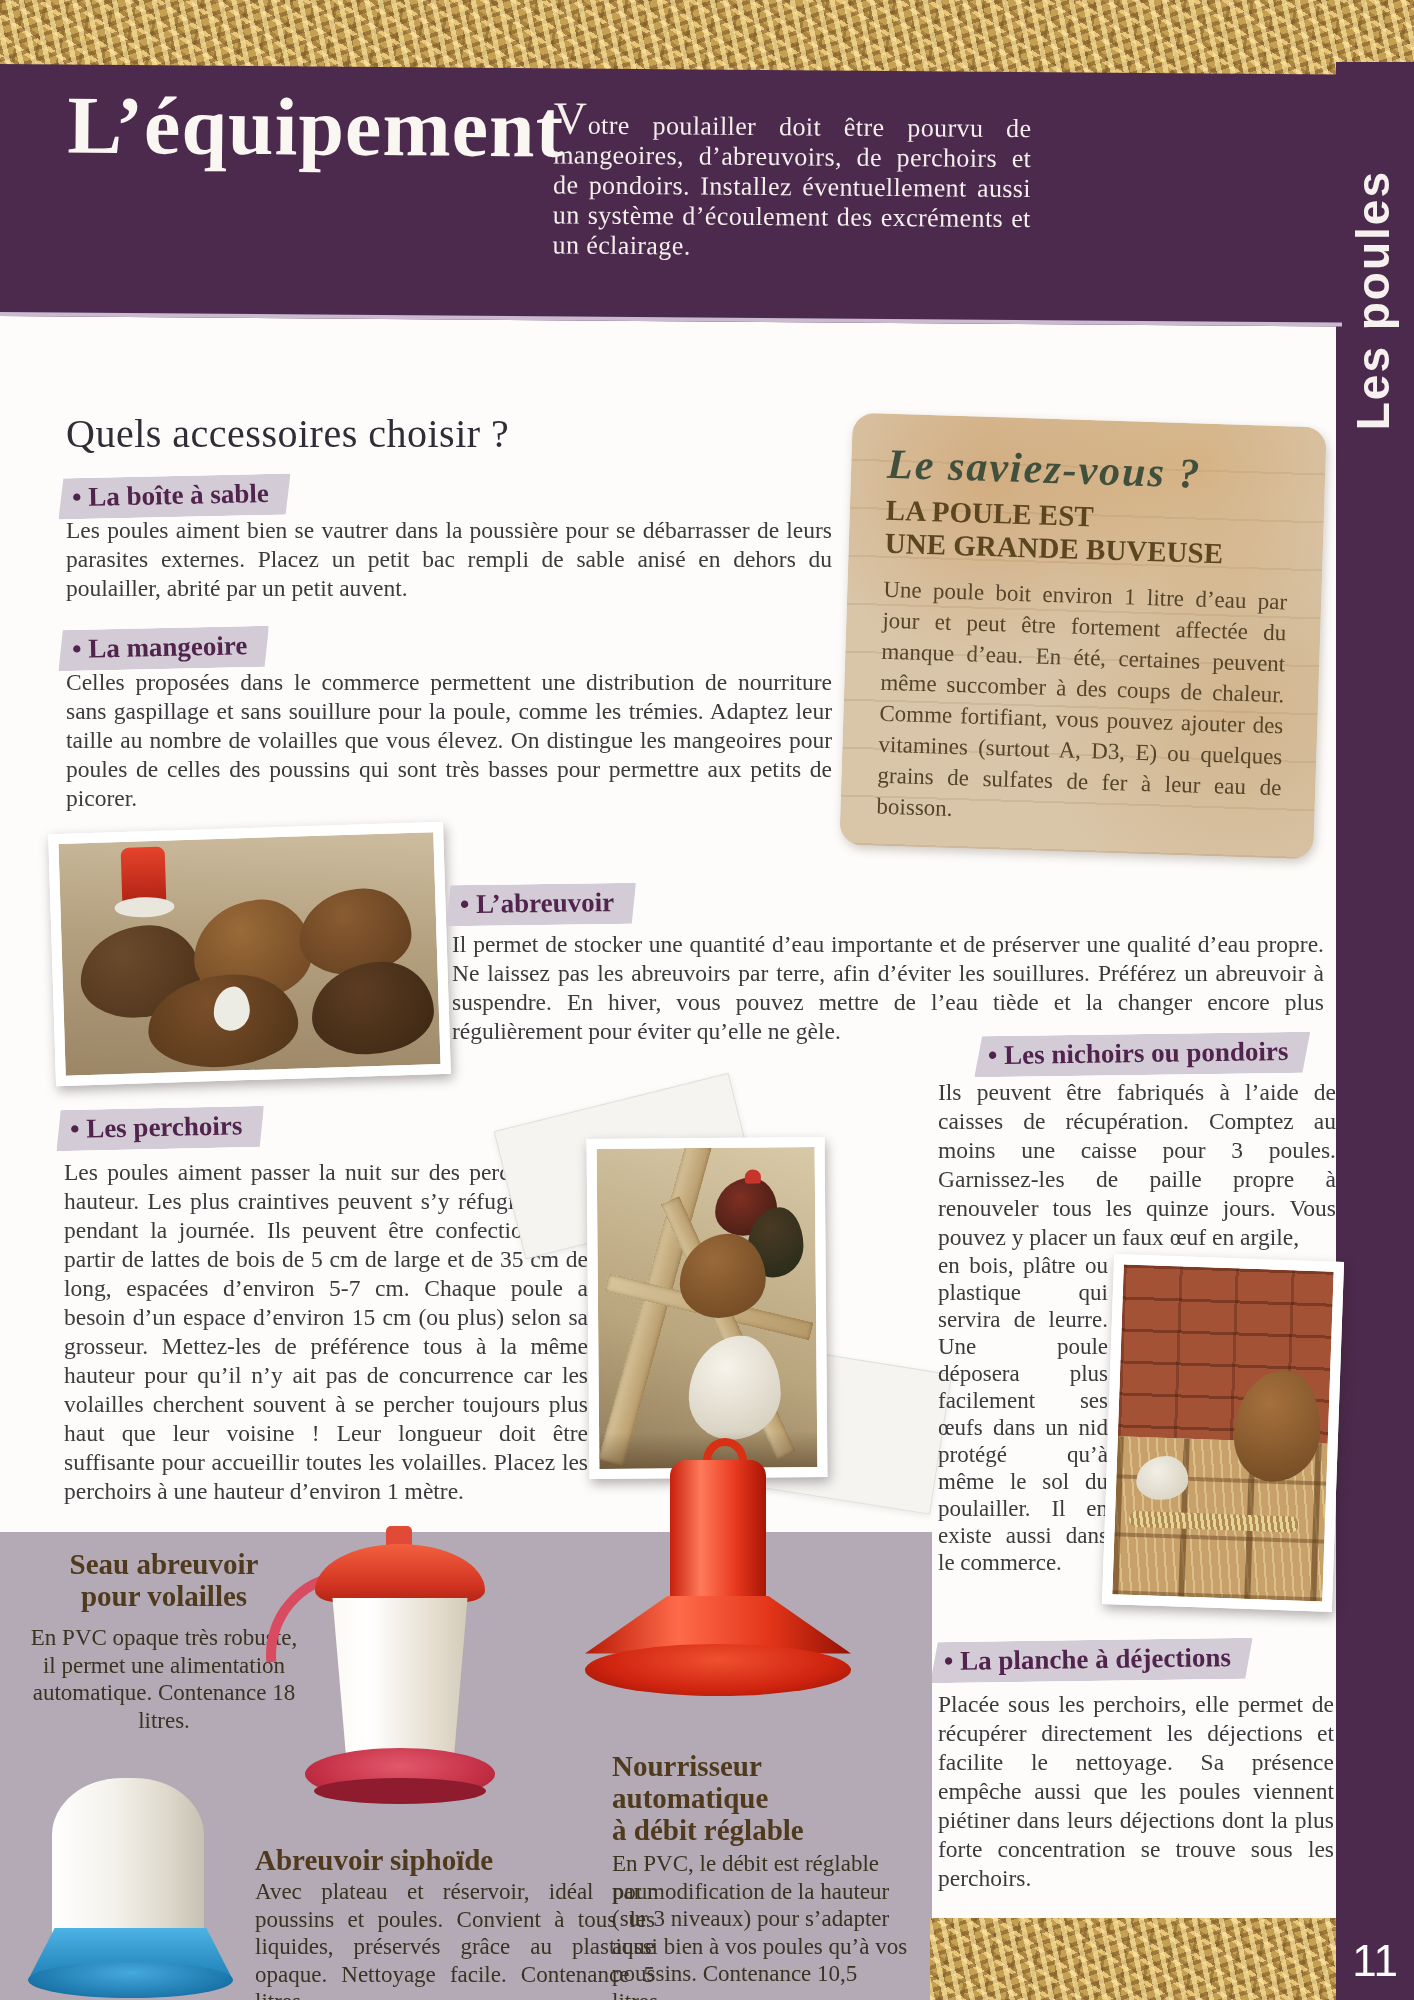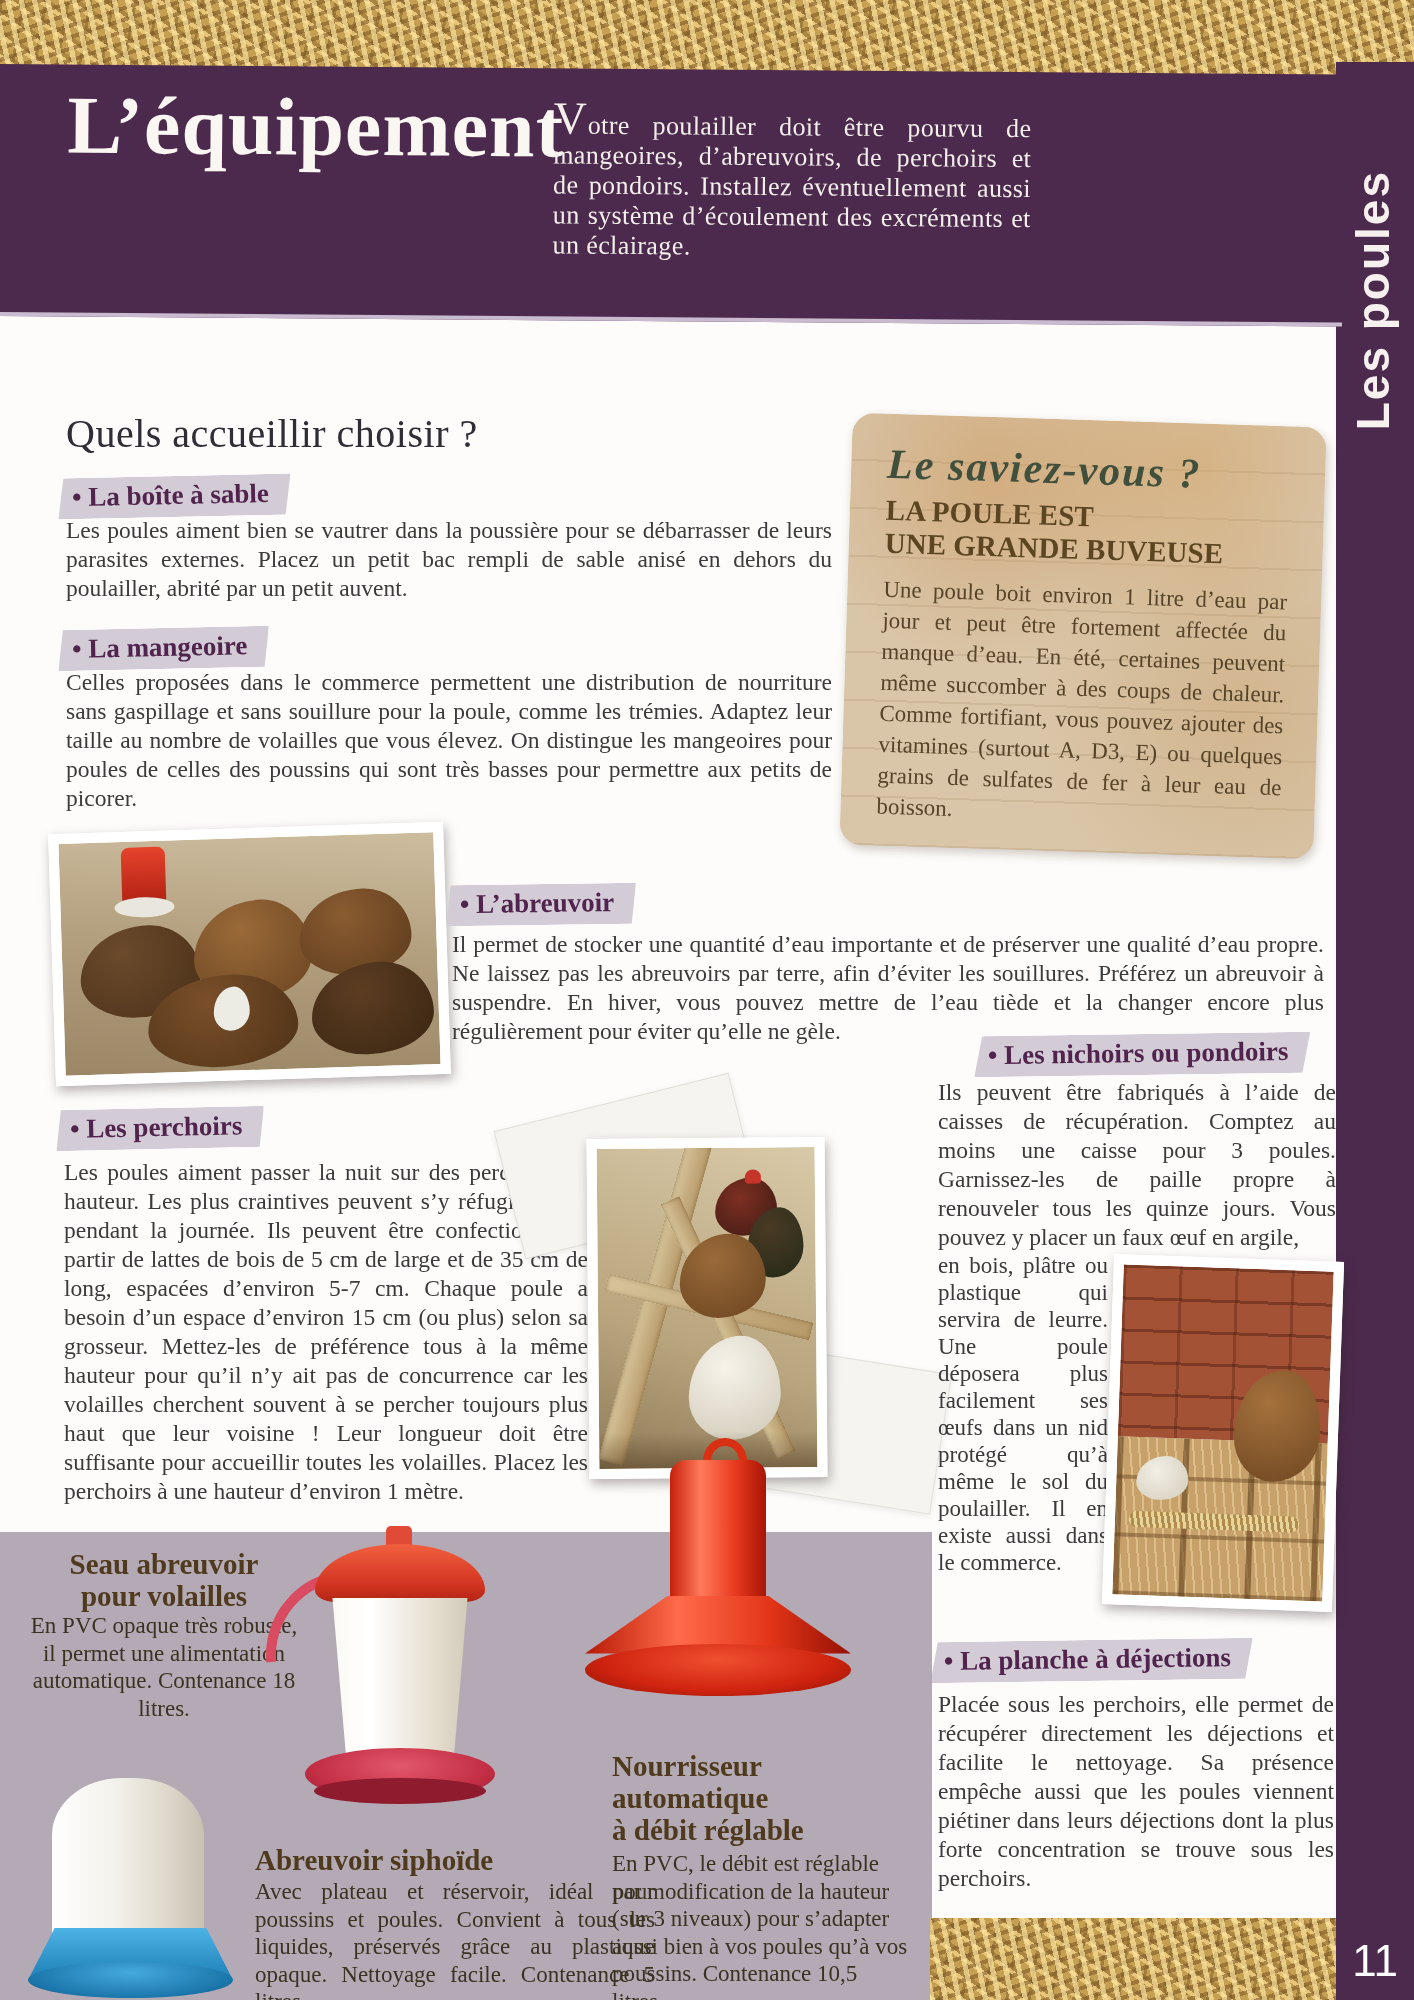--- a/index.html
+++ b/index.html
@@ -129,21 +129,21 @@
   <div class="abs side-band">
     <div class="side-tab-text">Les poules</div>
     <div class="page-num">11</div>
   </div>
 
   <div class="abs header-block">
     <div class="page-title">L’équipement</div>
     <div class="intro"><span class="lede">V</span><span>otre poulailler doit être pourvu de mangeoires, d’abreuvoirs, de perchoirs et de pondoirs. Installez éventuellement aussi un système d’écoulement des excréments et un éclairage.</span></div>
   </div>
 
-  <div class="abs main-heading">Quels accueillir choisir ?</div>
+  <div class="abs main-heading">Quels accessoires choisir ?</div>
 
   <div class="abs" style="left:58px;top:476px;">
     <span class="label tilt-l">• La boîte à sable</span>
   </div>
   <div class="abs body-text" style="left:66px;top:516px;width:766px;">Les poules aiment bien se vautrer dans la poussière pour se débarrasser de leurs parasites externes. Placez un petit bac rempli de sable anisé en dehors du poulailler, abrité par un petit auvent.</div>
 
   <div class="abs" style="left:58px;top:628px;">
     <span class="label tilt-l">• La mangeoire</span>
   </div>
   <div class="abs body-text" style="left:66px;top:668px;width:766px;">Celles proposées dans le commerce permettent une distribution de nourriture sans gaspillage et sans souillure pour la poule, comme les trémies. Adaptez leur taille au nombre de volailles que vous élevez. On distingue les mangeoires pour poules de celles des poussins qui sont très basses pour permettre aux petits de picorer.</div>
@@ -222,21 +222,21 @@
     <span class="label tilt-s">• La planche à déjections</span>
   </div>
 
   <div class="abs panel"></div>
 
   <div class="abs right-align" style="left:30px;top:1548px;width:268px;">
     <div class="prod-head">
       <span>Seau abreuvoir</span><br>
       <span>pour volailles</span>
     </div>
-    <div class="prod-body right-align" style="margin-top:0;">En PVC opaque très robuste, il permet une alimentation automatique. Contenance 18 litres.</div>
+    <div class="prod-body right-align" style="margin-top:12px;">En PVC opaque très robuste, il permet une alimentation automatique. Contenance 18 litres.</div>
   </div>
 
   <div class="abs bucket">
     <div class="b-handle"></div>
     <div class="b-knob"></div>
     <div class="b-lid"></div>
     <div class="b-body"></div>
     <div class="b-saucer"></div>
     <div class="b-saucer2"></div>
   </div>

